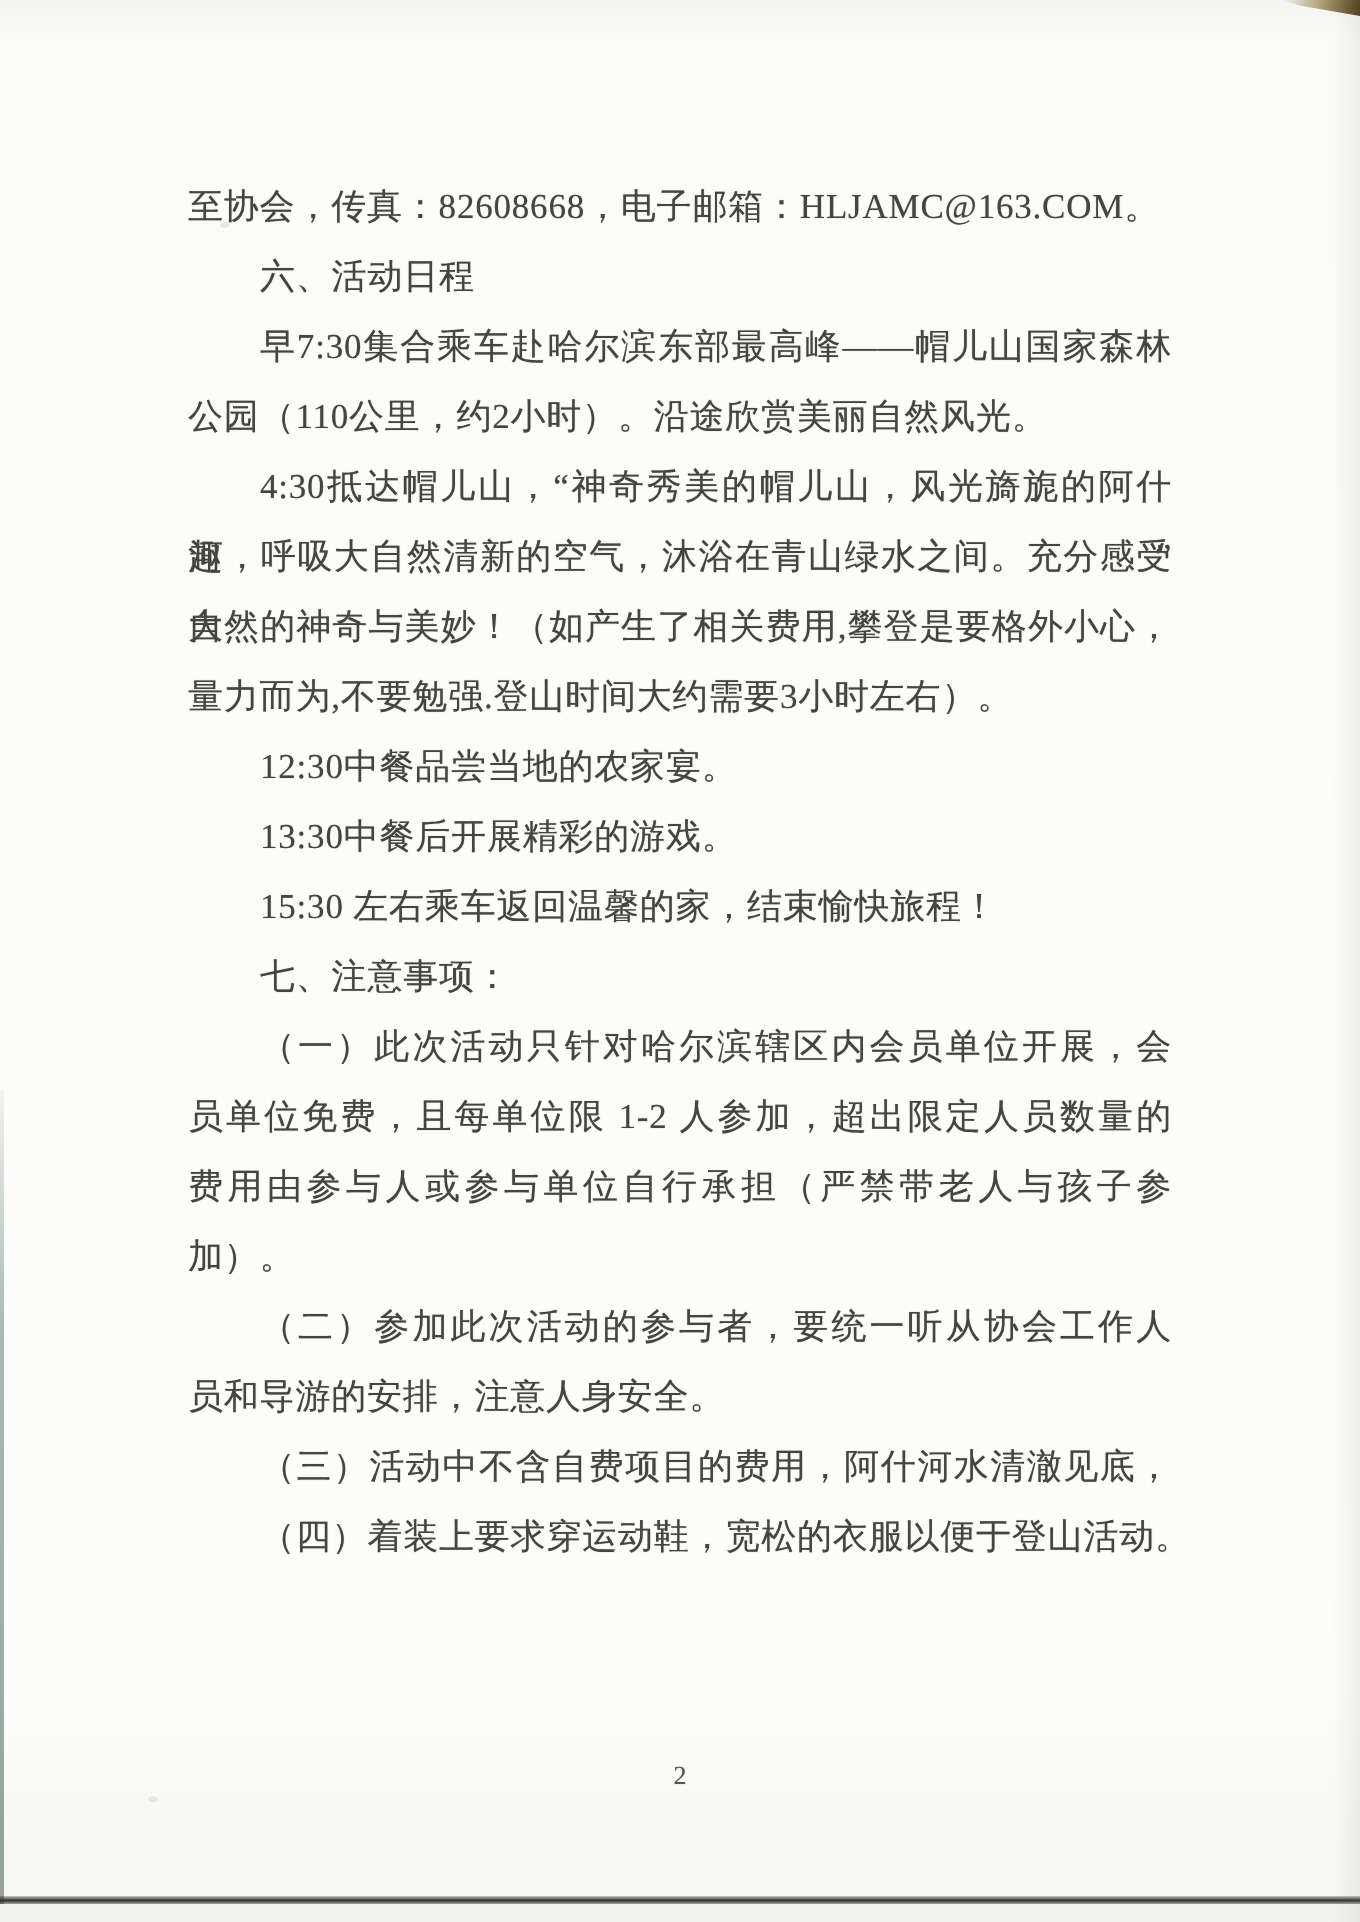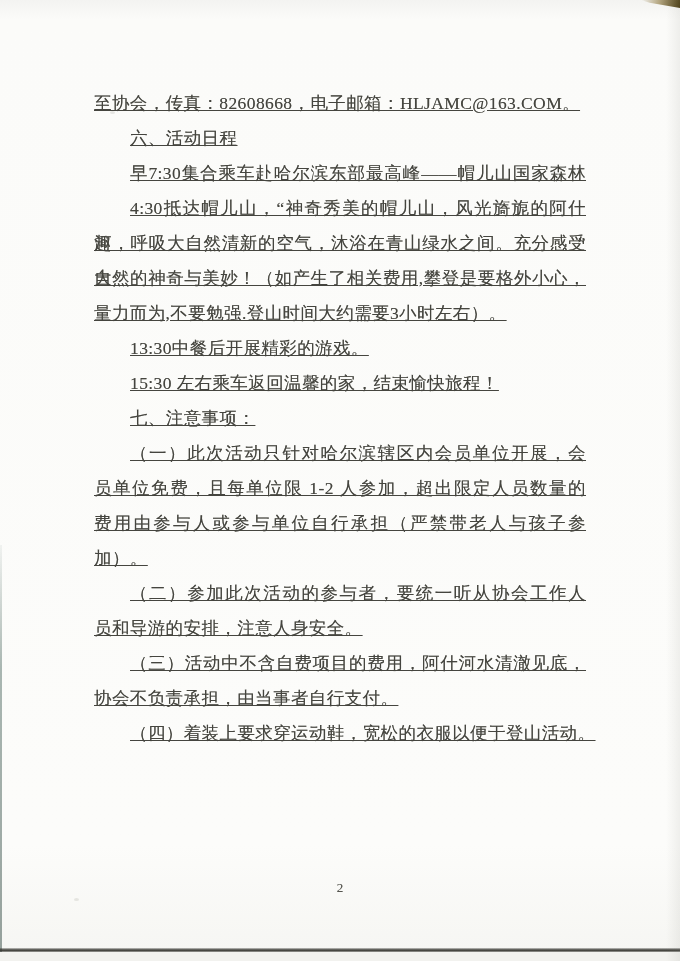--- a/index.html
+++ b/index.html
@@ -15,21 +15,20 @@
   
   .page::after{
     content:"";position:absolute;top:0;right:0;width:14px;height:100%;
     background:linear-gradient(to right,rgba(0,0,0,0),rgba(120,120,110,0.10));
     pointer-events:none;
   }
   .text-block{
     position:absolute;left:94px;top:86px;width:492px;
     font-size:17.5px;color:#45453f;
     text-shadow:0 0 0.5px rgba(80,80,72,0.55);
-    text-decoration:underline;
   }
   .line{
     height:35px;line-height:35px;white-space:nowrap;
     letter-spacing:0.4px;
   }
   .line.indent{text-indent:36px;}
   .line.justify{
     white-space:normal;
     text-align:justify;
     -moz-text-align-last:justify;
@@ -69,35 +68,36 @@
 
 <div class="page">
   <div class="corner-artifact"></div>
   <div class="smudge s1"></div>
   <div class="smudge s2"></div>
 
   <main class="text-block" id="lines">
       <div class="line">至协会，传真：82608668，电子邮箱：HLJAMC@163.COM。</div>
       <div class="line indent">六、活动日程</div>
       <div class="line indent justify">早7:30集合乘车赴哈尔滨东部最高峰——帽儿山国家森林</div>
+      <div class="line">公园（110公里，约2小时）。沿途欣赏美丽自然风光。</div>
       <div class="line indent justify">4:30抵达帽儿山，“神奇秀美的帽儿山，风光旖旎的阿什河”</div>
       <div class="line justify">趣，呼吸大自然清新的空气，沐浴在青山绿水之间。充分感受大</div>
       <div class="line justify">自然的神奇与美妙！（如产生了相关费用,攀登是要格外小心，</div>
       <div class="line">量力而为,不要勉强.登山时间大约需要3小时左右）。</div>
+      <div class="line indent">12:30中餐品尝当地的农家宴。</div>
       <div class="line indent">13:30中餐后开展精彩的游戏。</div>
       <div class="line indent">15:30 左右乘车返回温馨的家，结束愉快旅程！</div>
       <div class="line indent">七、注意事项：</div>
       <div class="line indent justify">（一）此次活动只针对哈尔滨辖区内会员单位开展，会</div>
       <div class="line justify">员单位免费，且每单位限 1-2 人参加，超出限定人员数量的</div>
       <div class="line justify">费用由参与人或参与单位自行承担（严禁带老人与孩子参</div>
       <div class="line">加）。</div>
       <div class="line indent justify">（二）参加此次活动的参与者，要统一听从协会工作人</div>
       <div class="line">员和导游的安排，注意人身安全。</div>
       <div class="line indent justify">（三）活动中不含自费项目的费用，阿什河水清澈见底，</div>
-      <div class="line">协会不负责承担，由当事者自行支付。</div>
       <div class="line indent">（四）着装上要求穿运动鞋，宽松的衣服以便于登山活动。</div>
     </main>
 
   <div class="page-number">2</div>
 
   <div class="edge-line-left"></div>
   <div class="edge-line-bottom"></div>
   <div class="below-edge"></div>
 </div>
 

